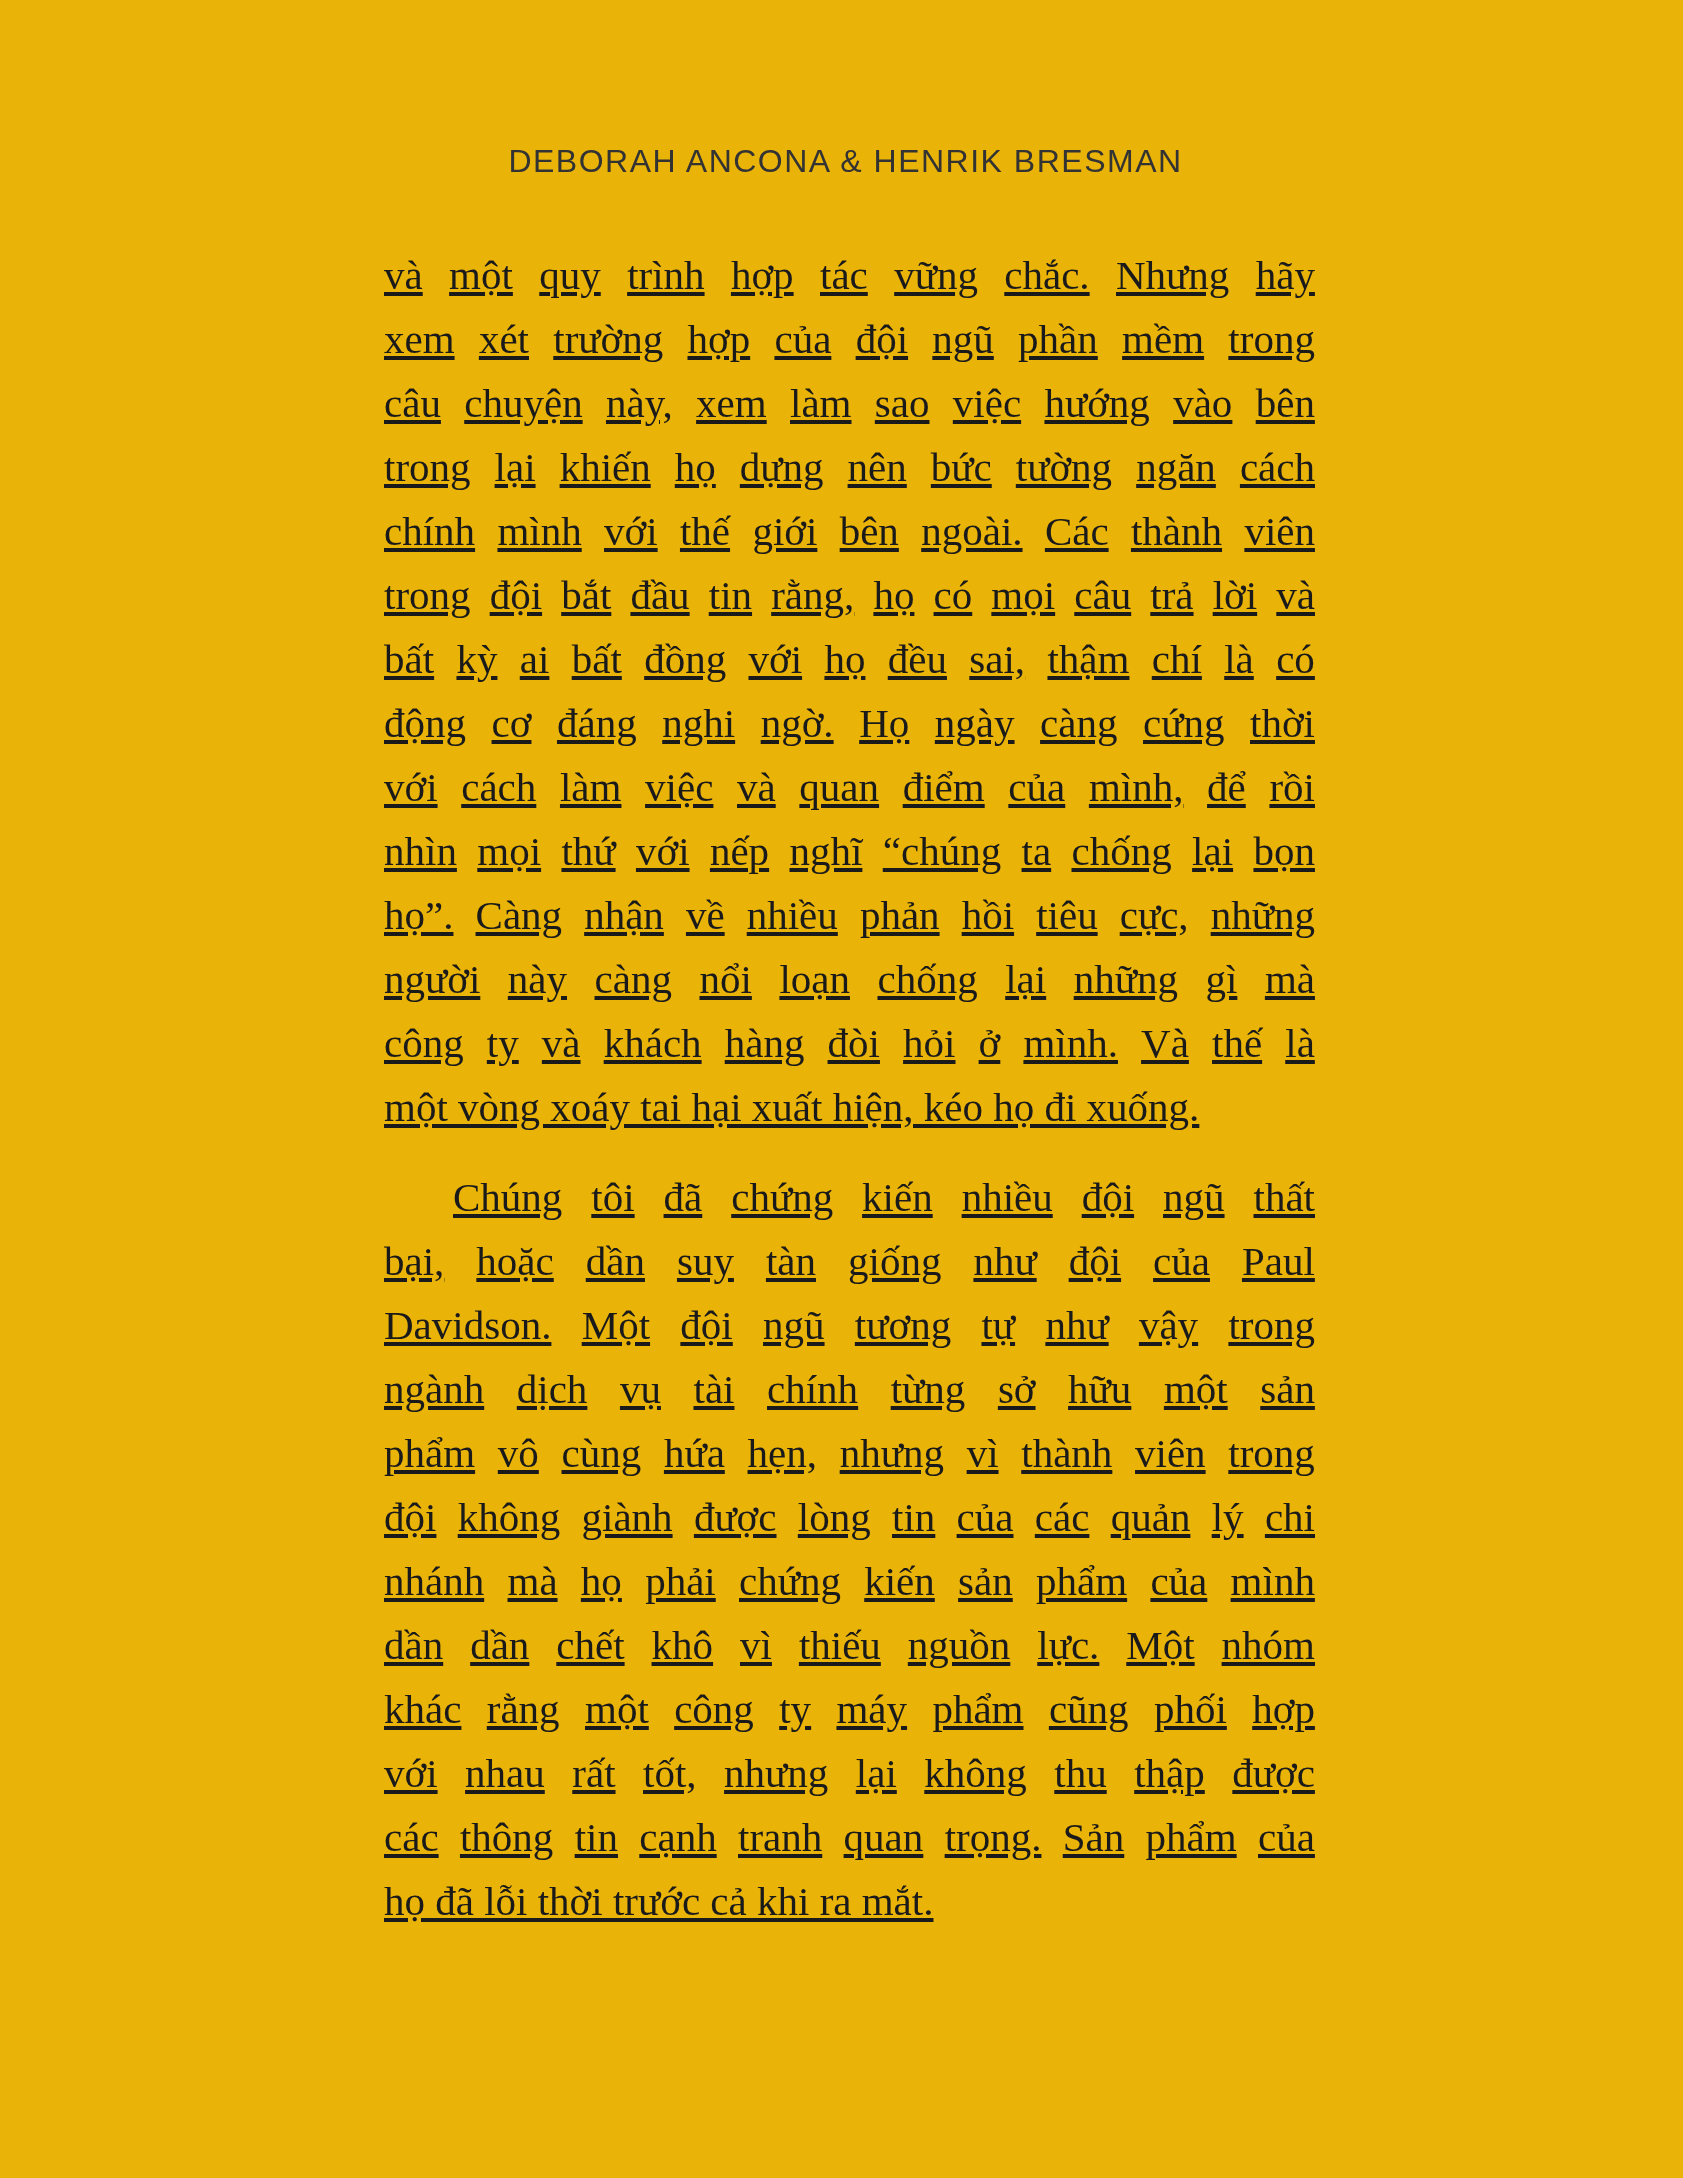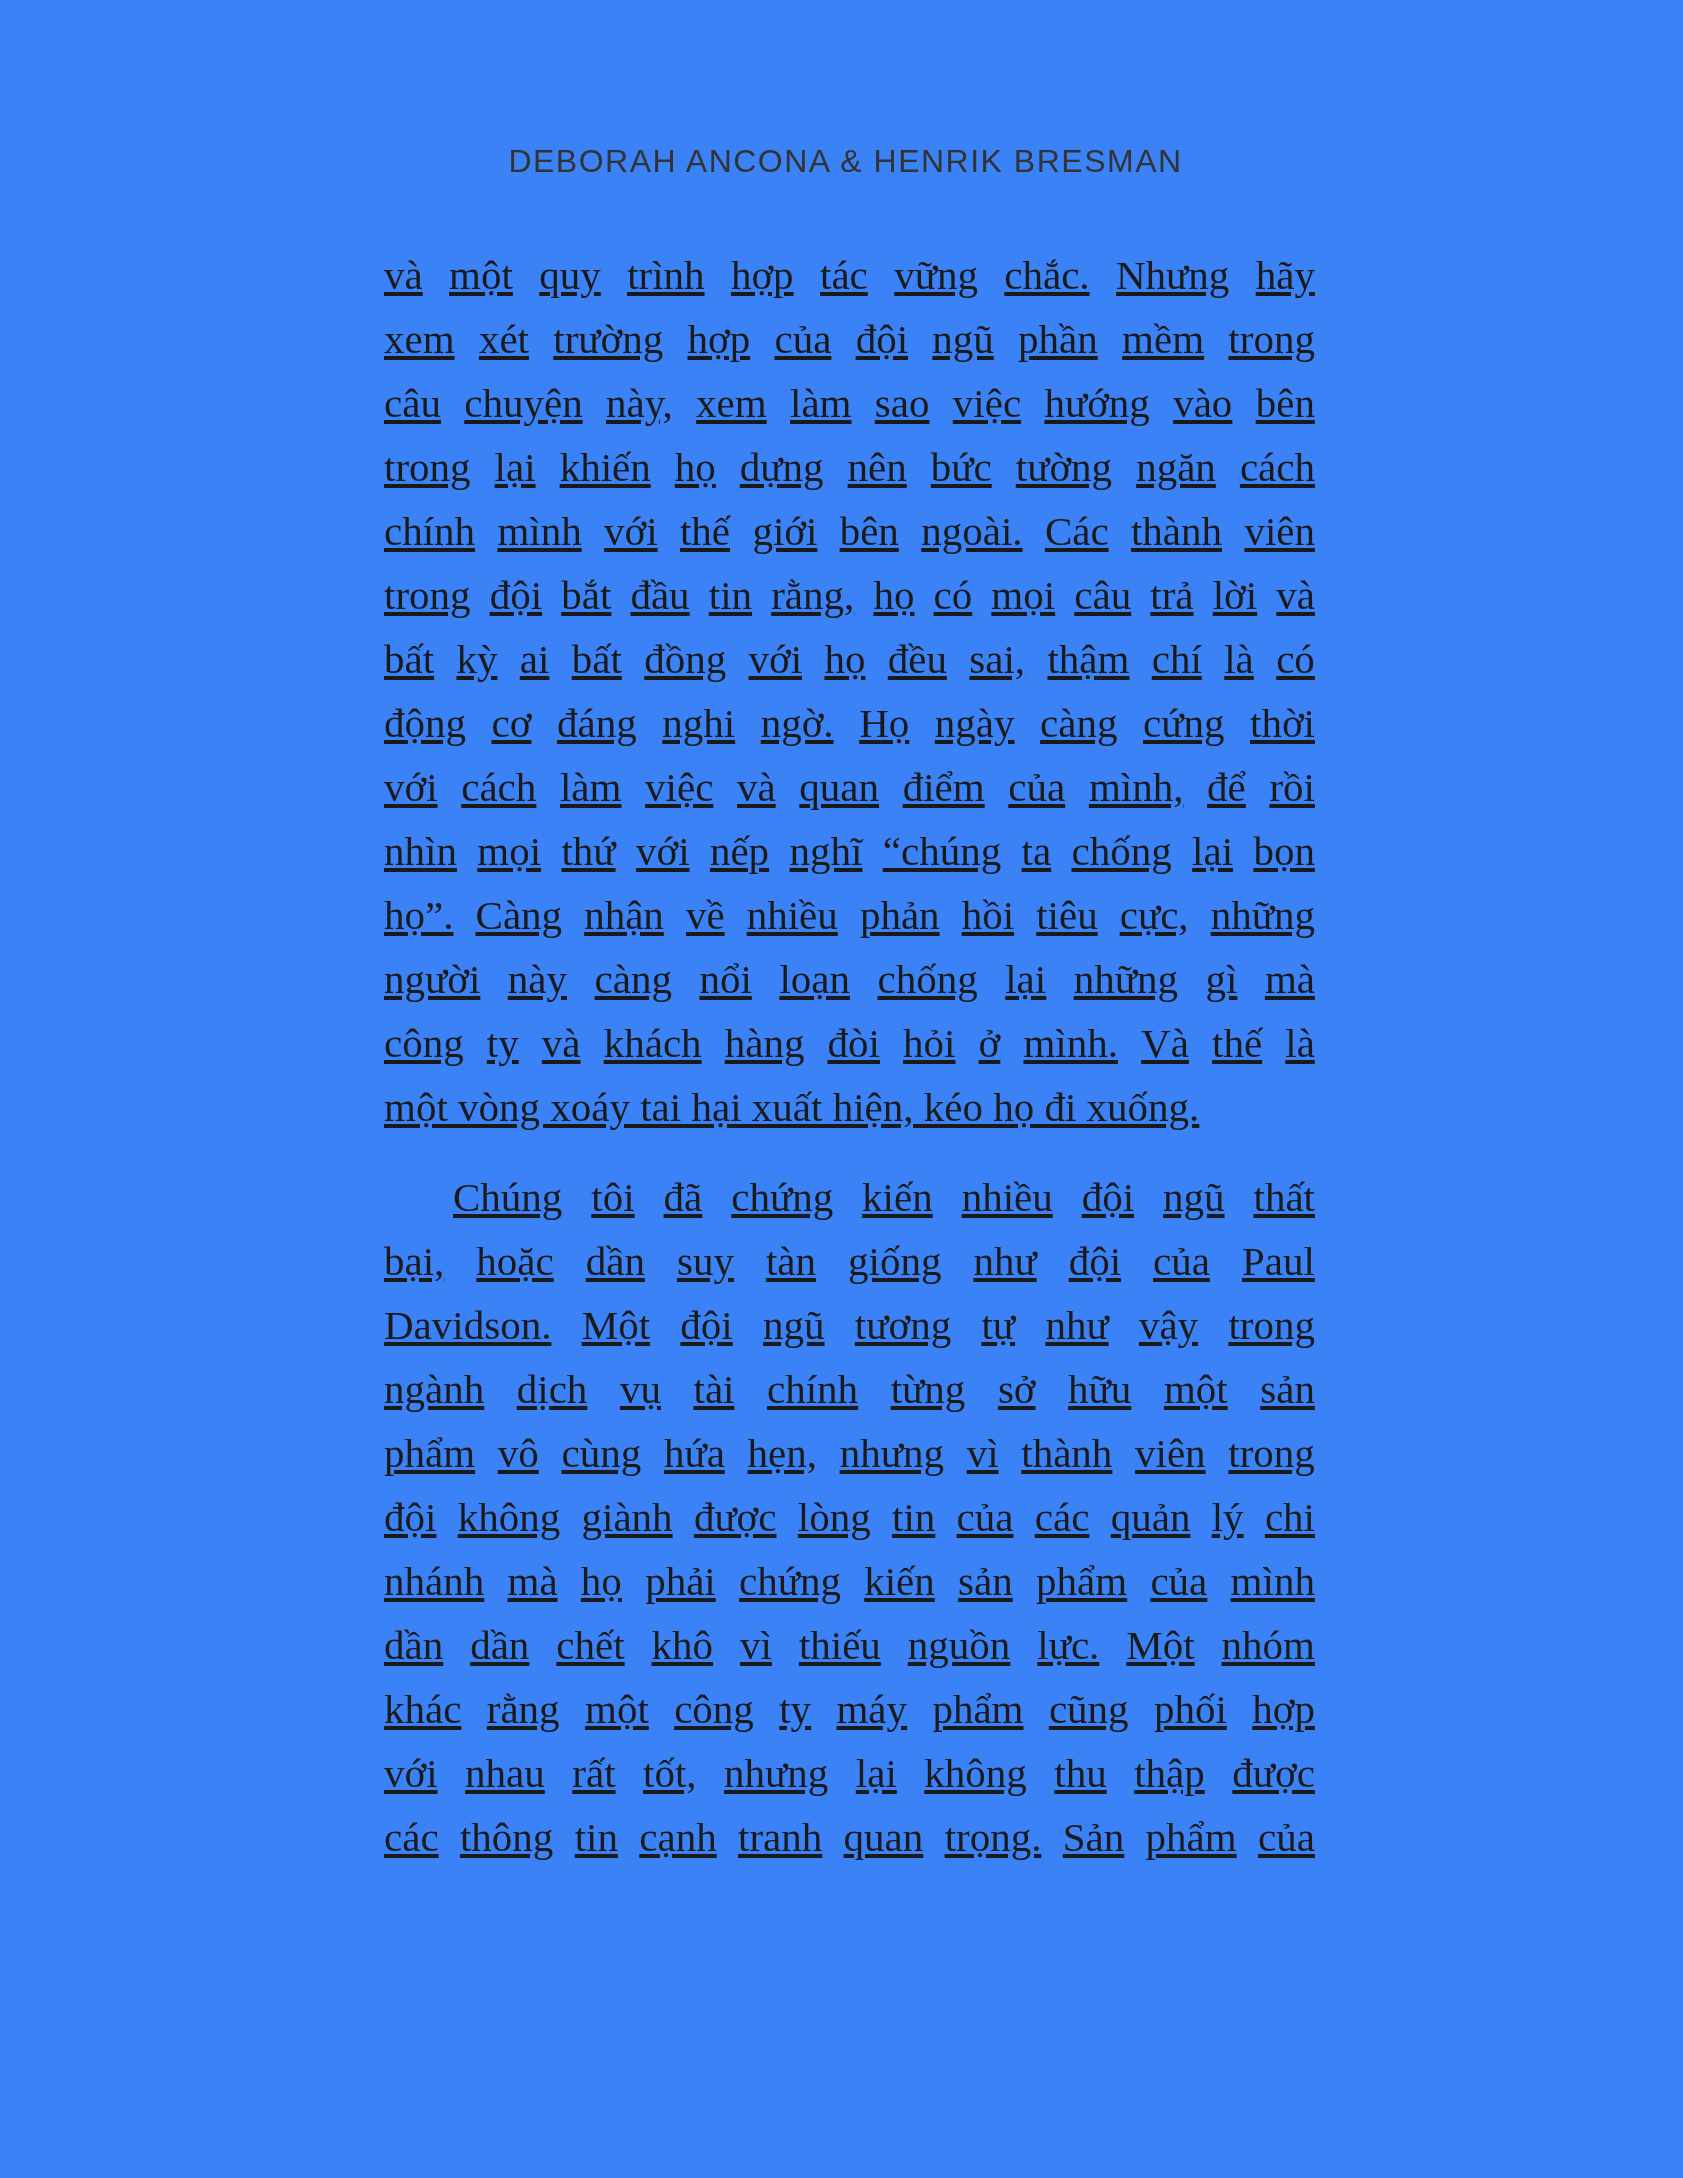--- a/index.html
+++ b/index.html
@@ -1,21 +1,21 @@
 <!DOCTYPE html>
 <html><head>
 <meta charset="utf-8">
 <style>
   * { margin: 0; padding: 0; box-sizing: border-box; }
   html, body { background: #ffffff; }
   .page {
     position: relative;
     width: 1683px;
     height: 2178px;
-    background: #3b82f6;
+    background: #eab308;
     overflow: hidden;
     font-family: "Liberation Serif", "DejaVu Serif", serif;
   }
   .running-header {
     position: absolute;
     top: 143px;
     left: 376px;
     width: 939px;
     text-align: center;
     font-family: "Liberation Sans", sans-serif;
@@ -358,17 +358,18 @@
           <span>thông</span>
           <span>tin</span>
           <span>cạnh</span>
           <span>tranh</span>
           <span>quan</span>
           <span>trọng.</span>
           <span>Sản</span>
           <span>phẩm</span>
           <span>của</span>
         </div>
+        <div class="line last">họ đã lỗi thời trước cả khi ra mắt.</div>
       </div>
     </div>
 
 </div>
 
 
 </body></html>

